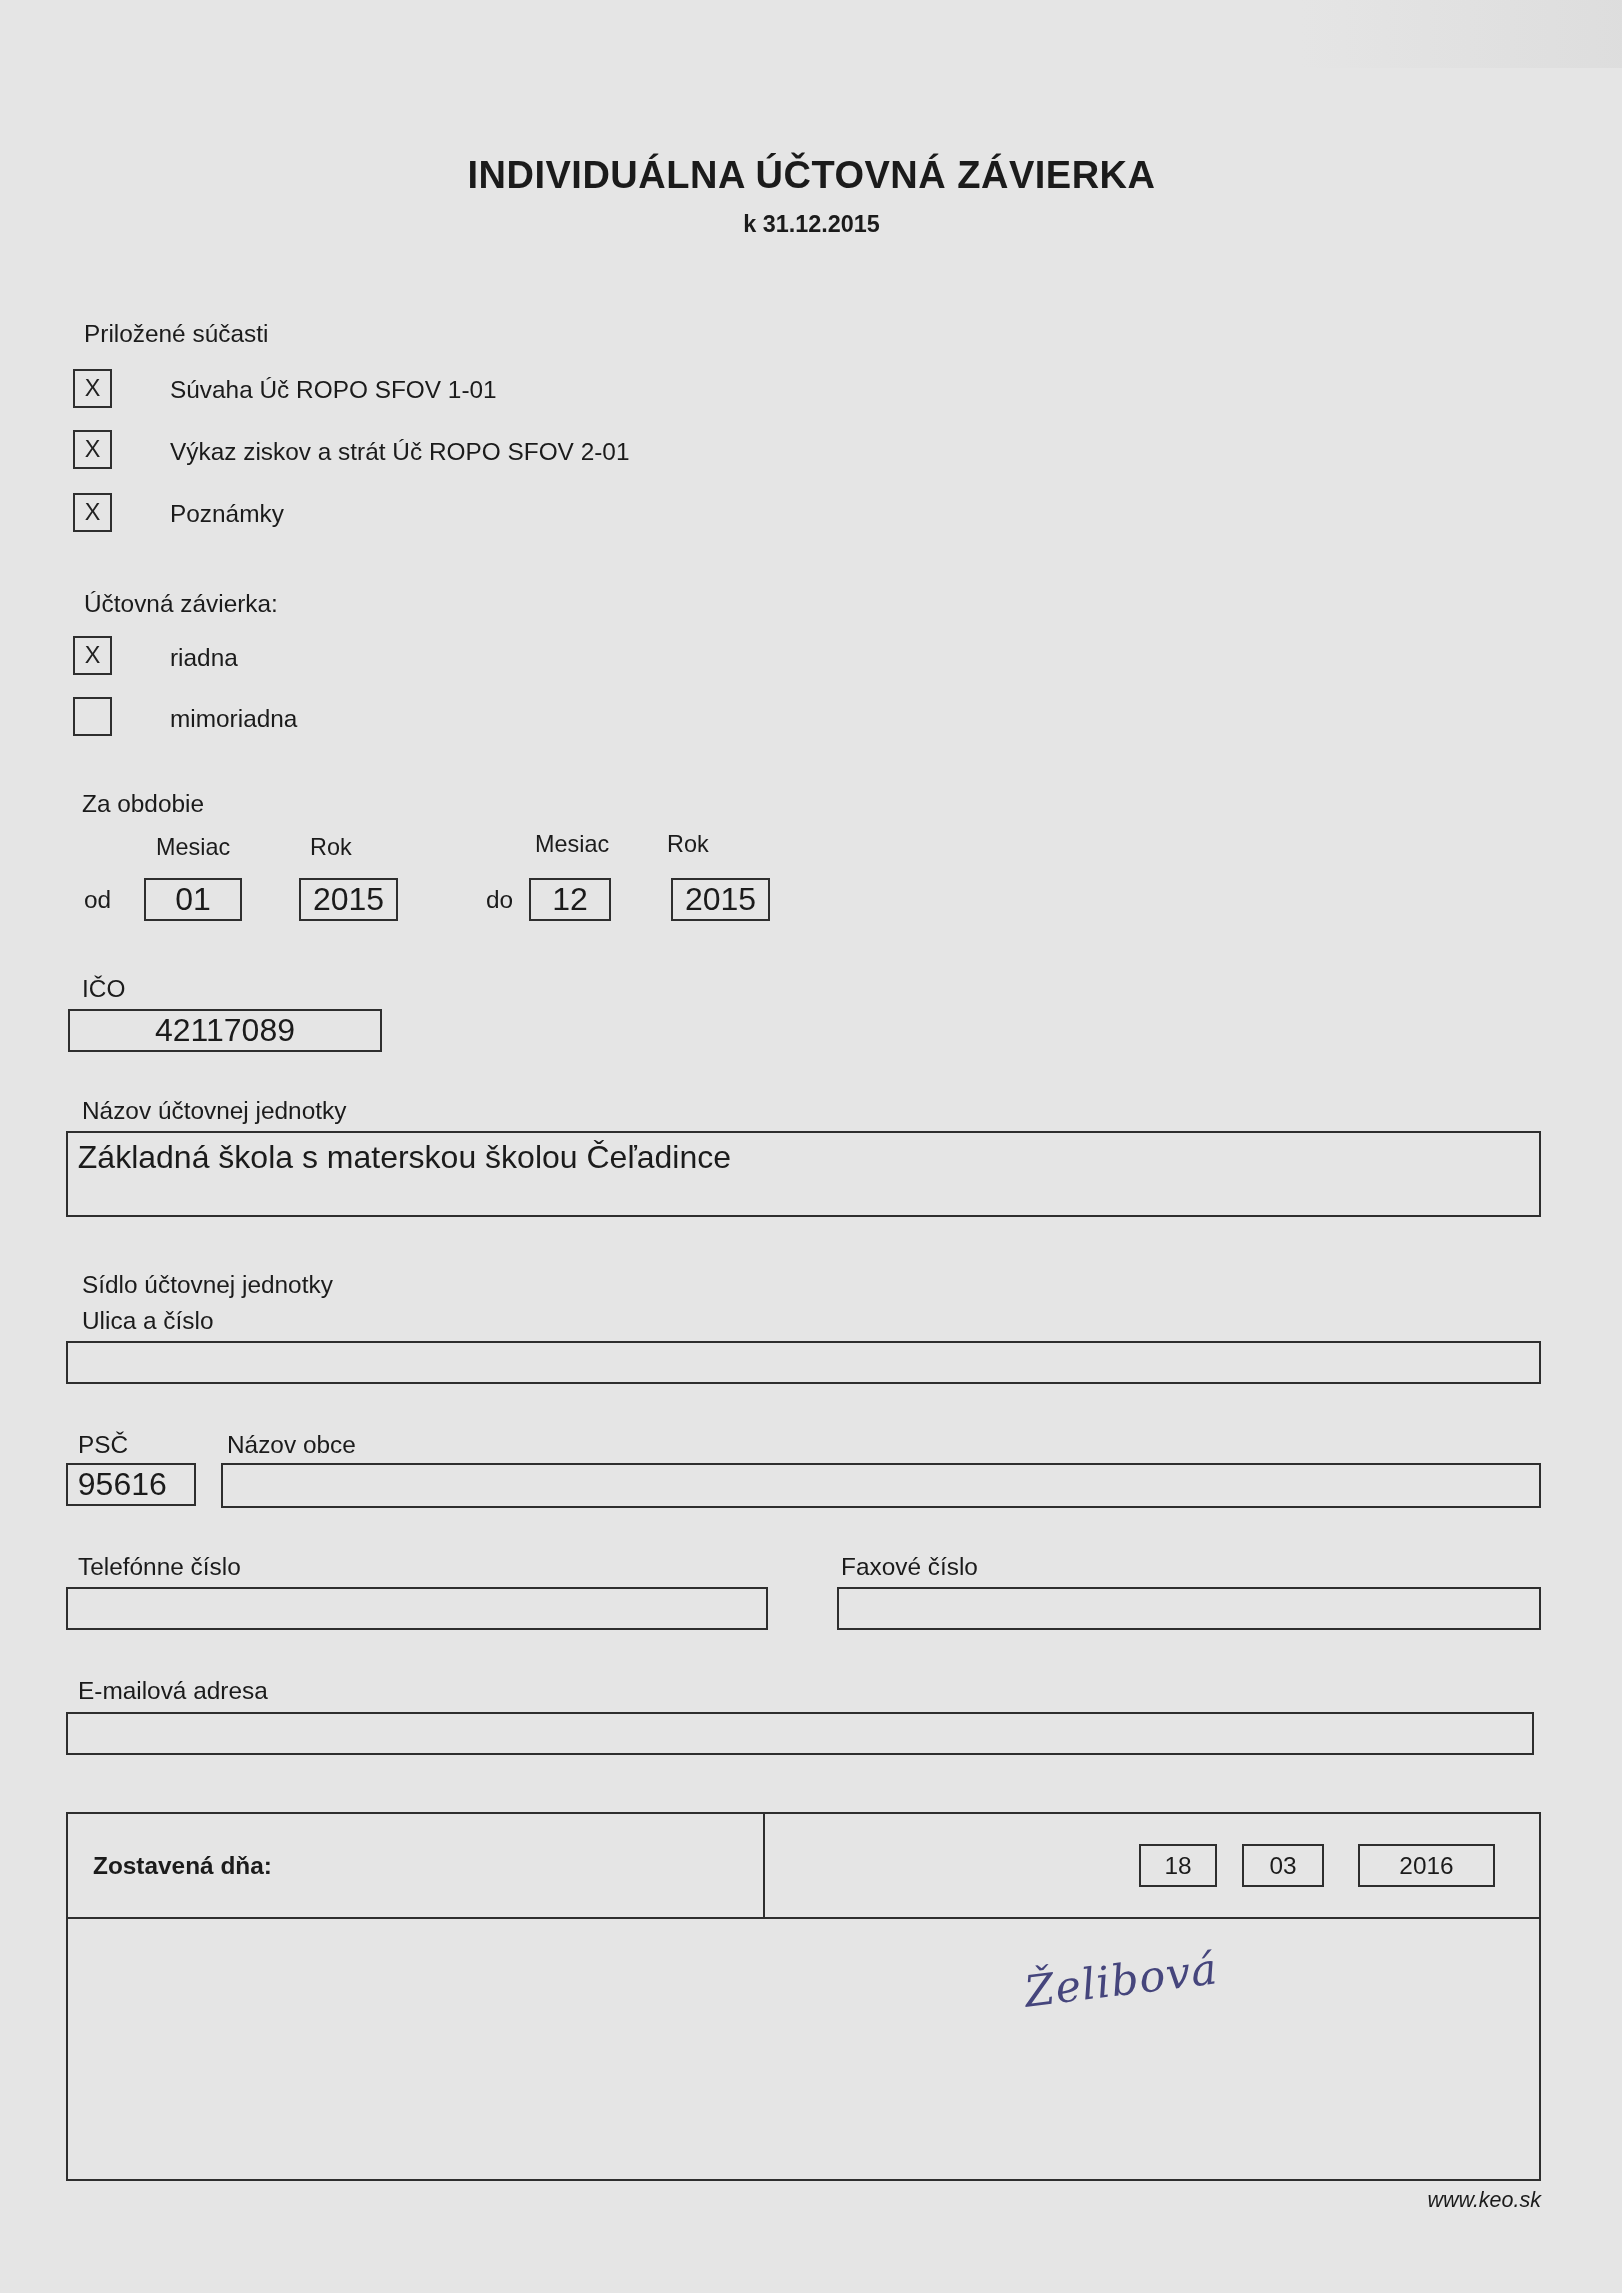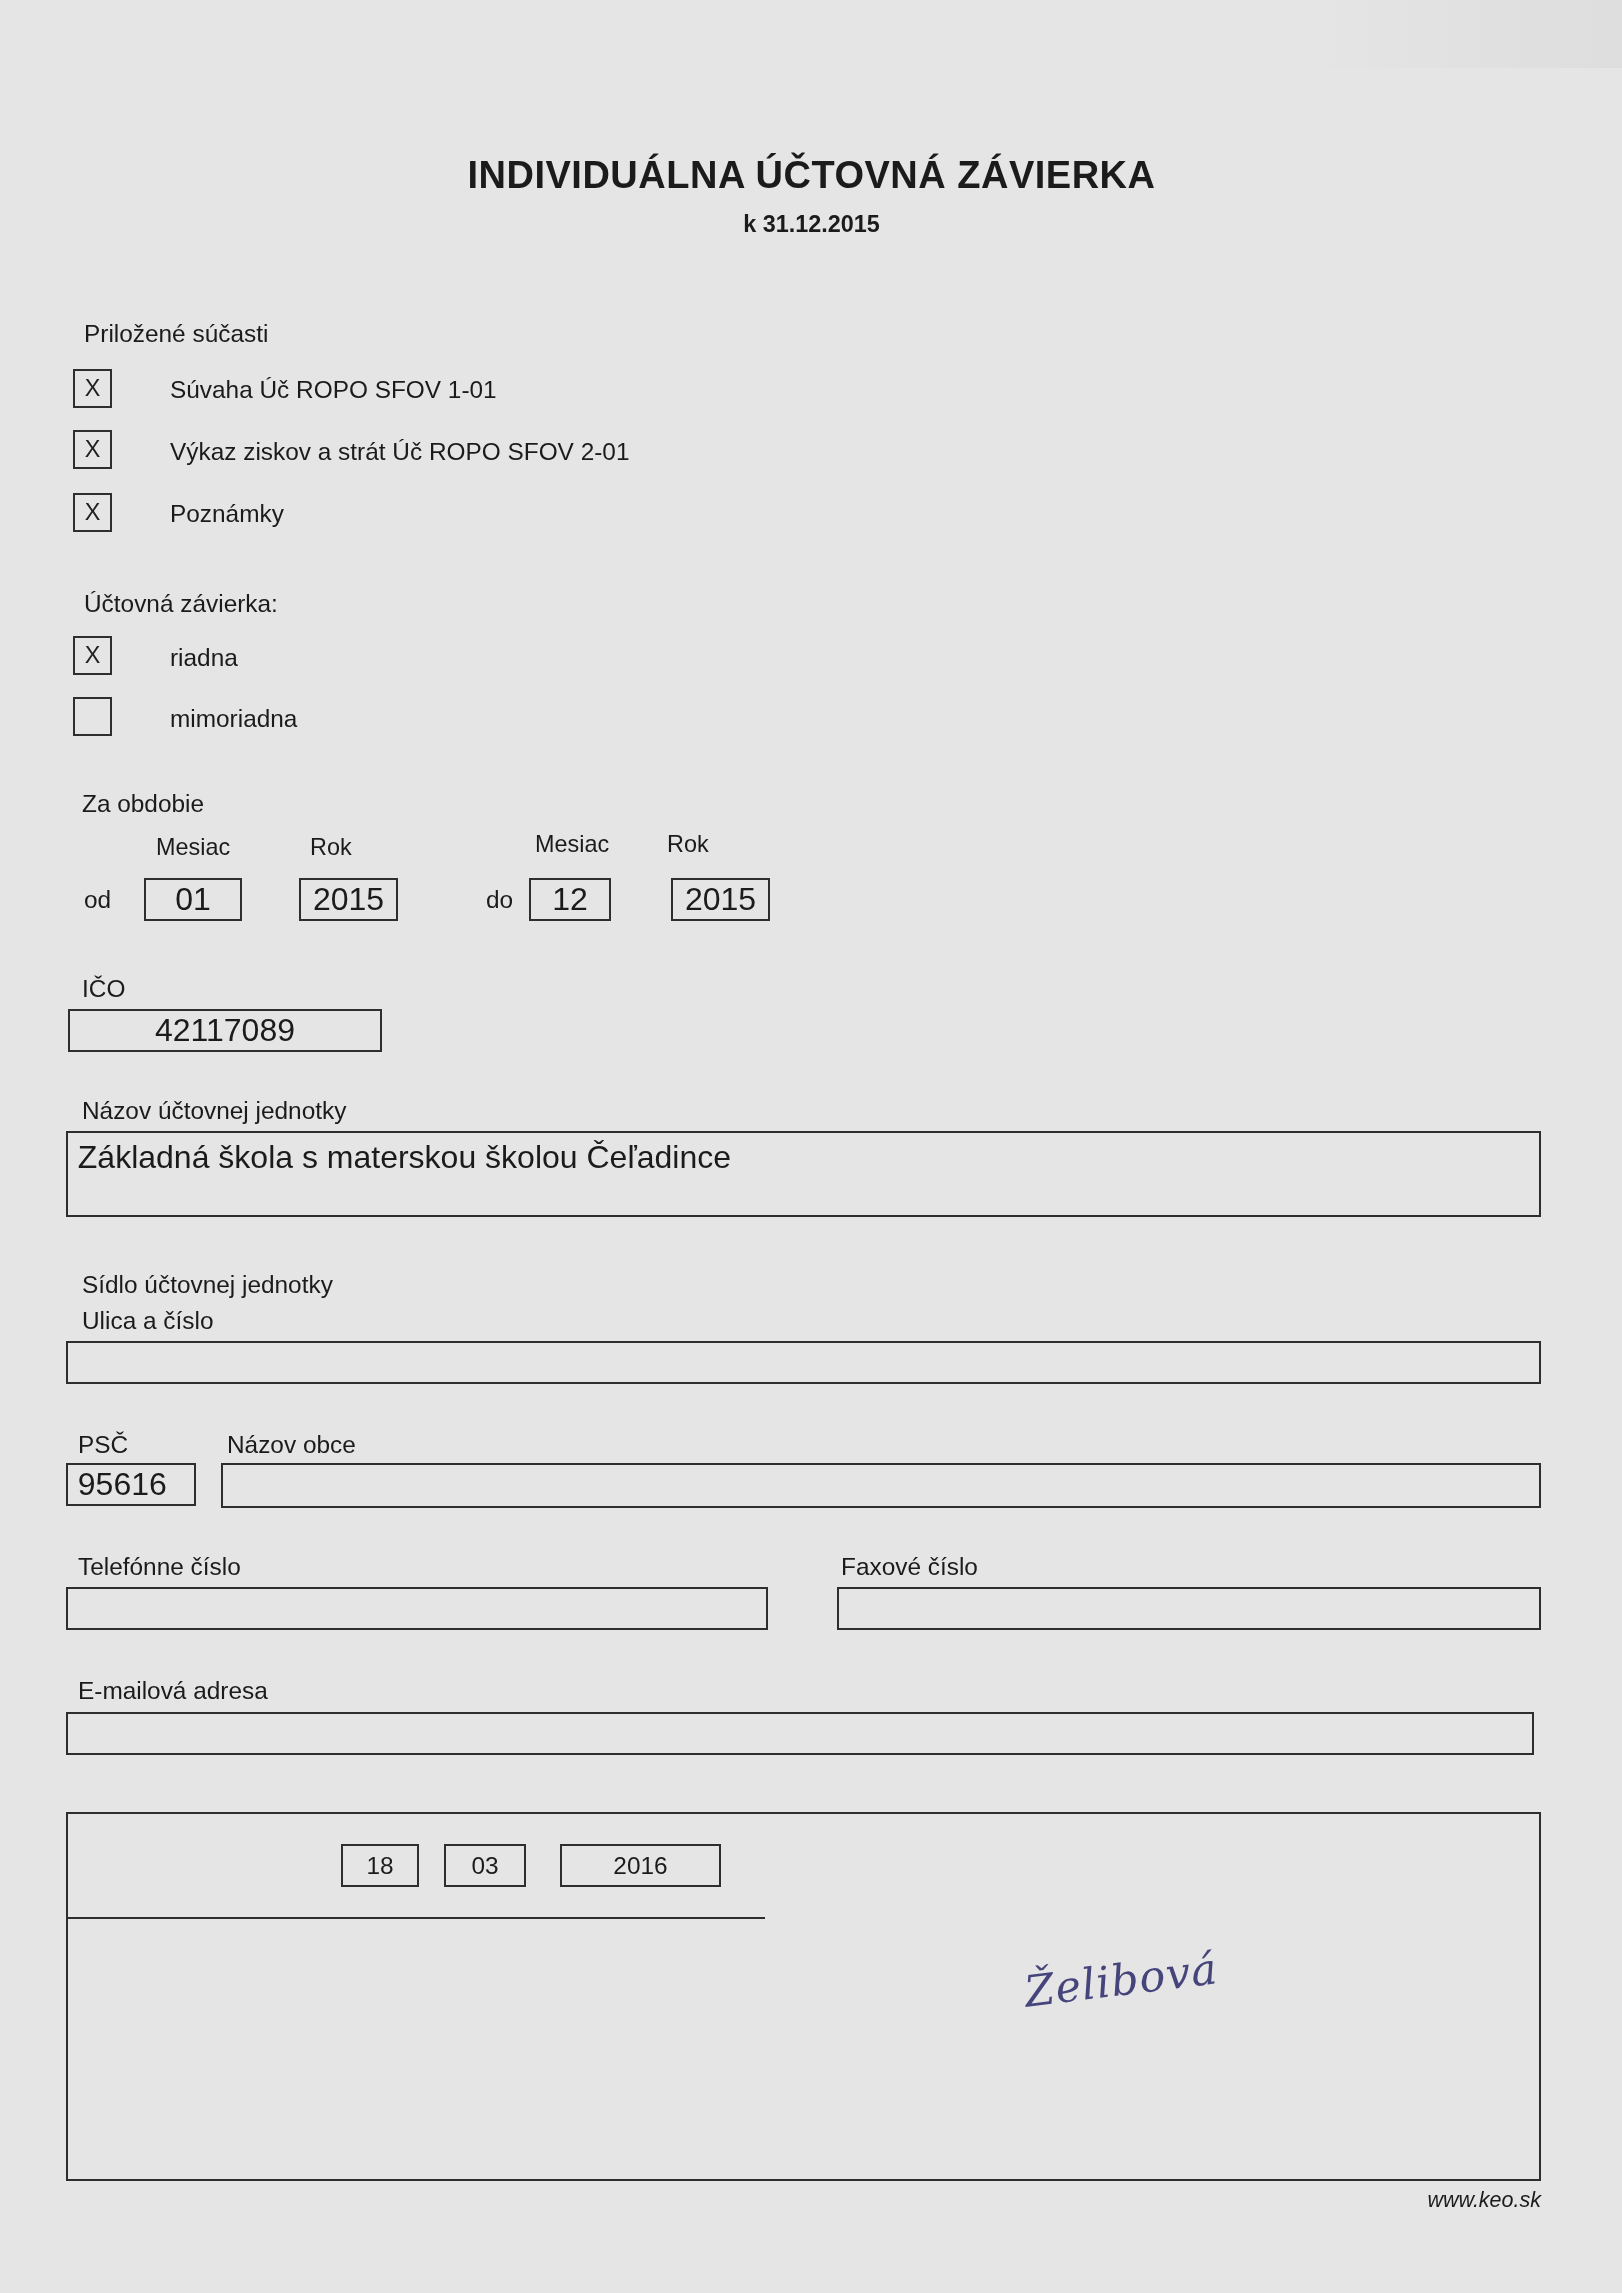--- a/index.html
+++ b/index.html
@@ -49,21 +49,21 @@
   }
   .cell { position: relative; }
   .cell.c1 { border-right: 2px solid #2e2e2e; }
   .cell.r1 { border-bottom: 2px solid #2e2e2e; }
   .cell.r1.c1 { display: flex; align-items: center; padding-left: 25px; font-weight: 700; font-size: 24.4px; }
   .cell.r1.c2 { display: flex; align-items: center; justify-content: flex-end; padding-right: 44px; }
   .cell.r2.c1 { display: flex; align-items: center; padding-left: 25px; }
   .datebox { height: 43px; display: flex; align-items: center; justify-content: center; font-size: 24.4px; }
   .d1 { width: 78px; margin-right: 25px; }
   .d2 { width: 82px; margin-right: 34px; }
-  .d3 { width: 161px; }
+  .d3 { width: 137px; }
   .sig-label { max-width: 590px; font-size: 23.4px; line-height: 1.38; }
   .signature {
     left: 1024px; top: 1955px;
     font-family: "DejaVu Serif", serif;
     font-style: italic;
     font-size: 43px;
     color: #45457c;
     transform: rotate(-7deg);
     letter-spacing: 1px;
   }
@@ -167,20 +167,23 @@
   <div class="abs box field left valtext" style="left:837px; top:1587px; width:704px; height:43px;">
     <span></span>
   </div>
 
   <div class="abs t25" style="left:78px; top:1677px;">E-mailová adresa</div>
   <div class="abs box field left valtext" style="left:66px; top:1712px; width:1468px; height:43px;">
     <span></span>
   </div>
 
   <div class="abs sigtable">
+    <div class="cell r1 c1">
+      <span>Zostavená dňa:</span>
+    </div>
     <div class="cell r1 c2">
       <div class="box datebox d1">
         <span>18</span>
       </div>
       <div class="box datebox d2">
         <span>03</span>
       </div>
       <div class="box datebox d3">
         <span>2016</span>
       </div>

